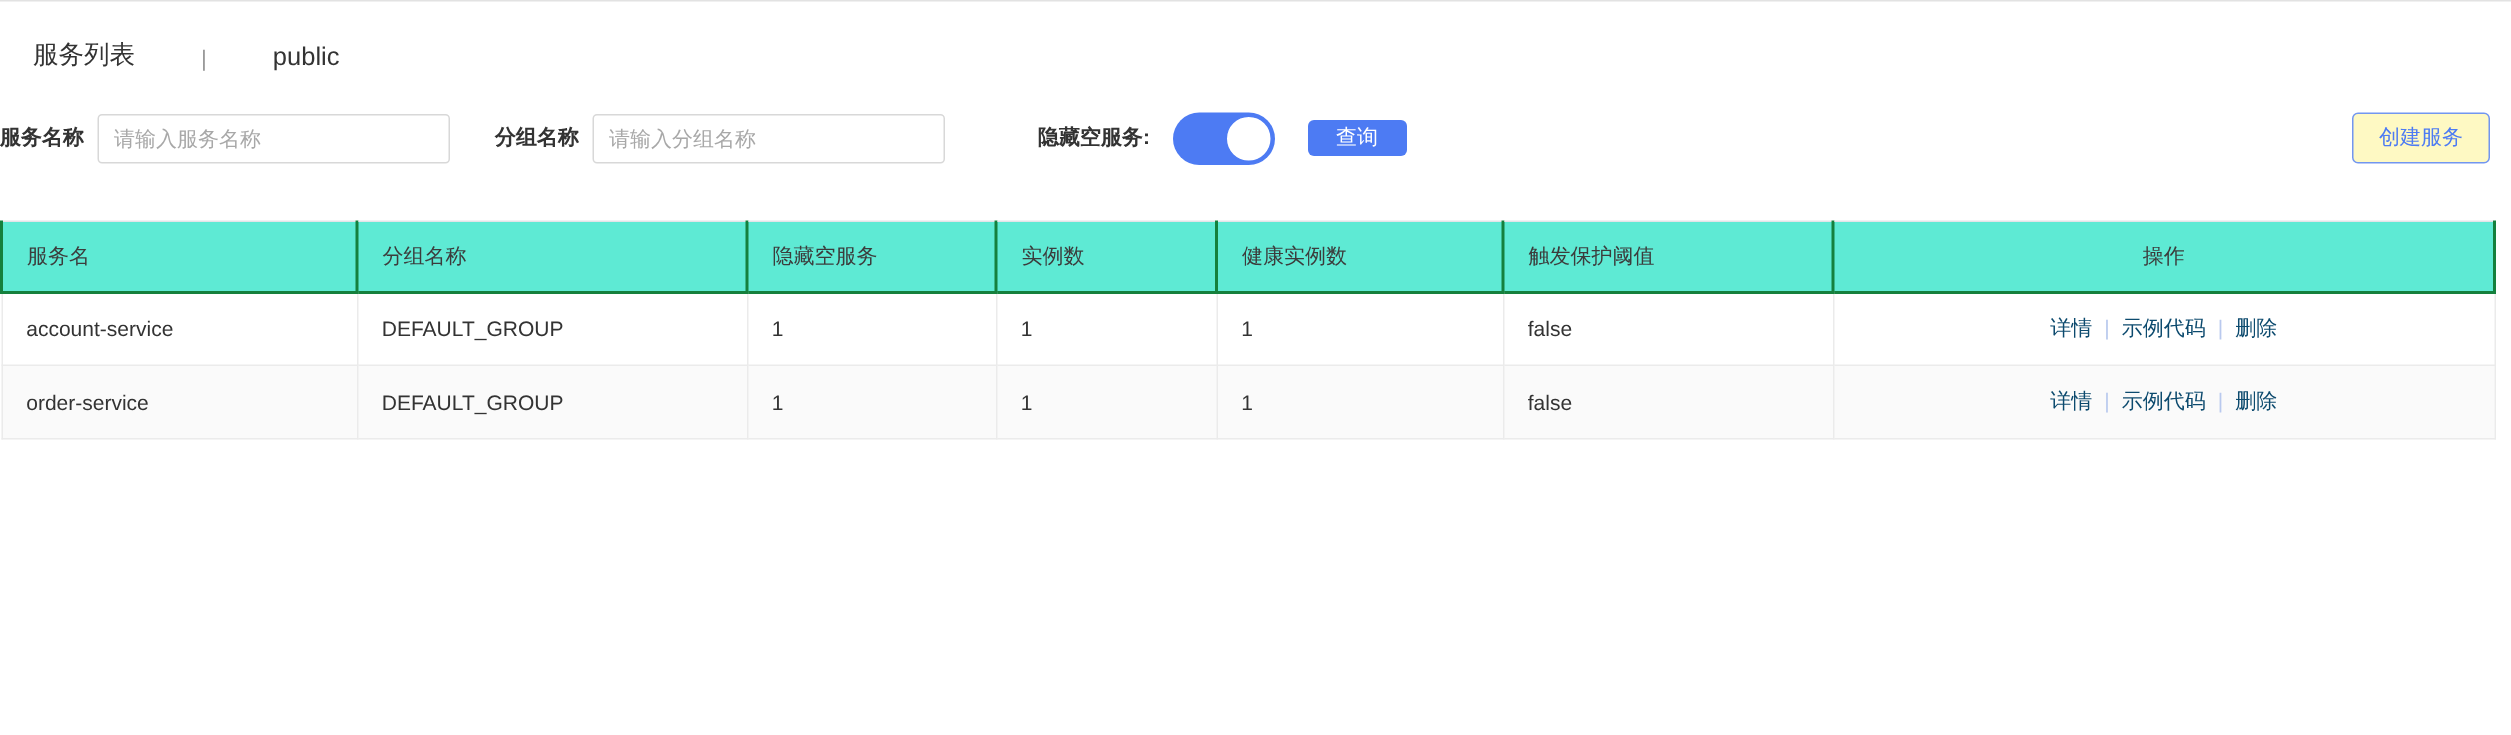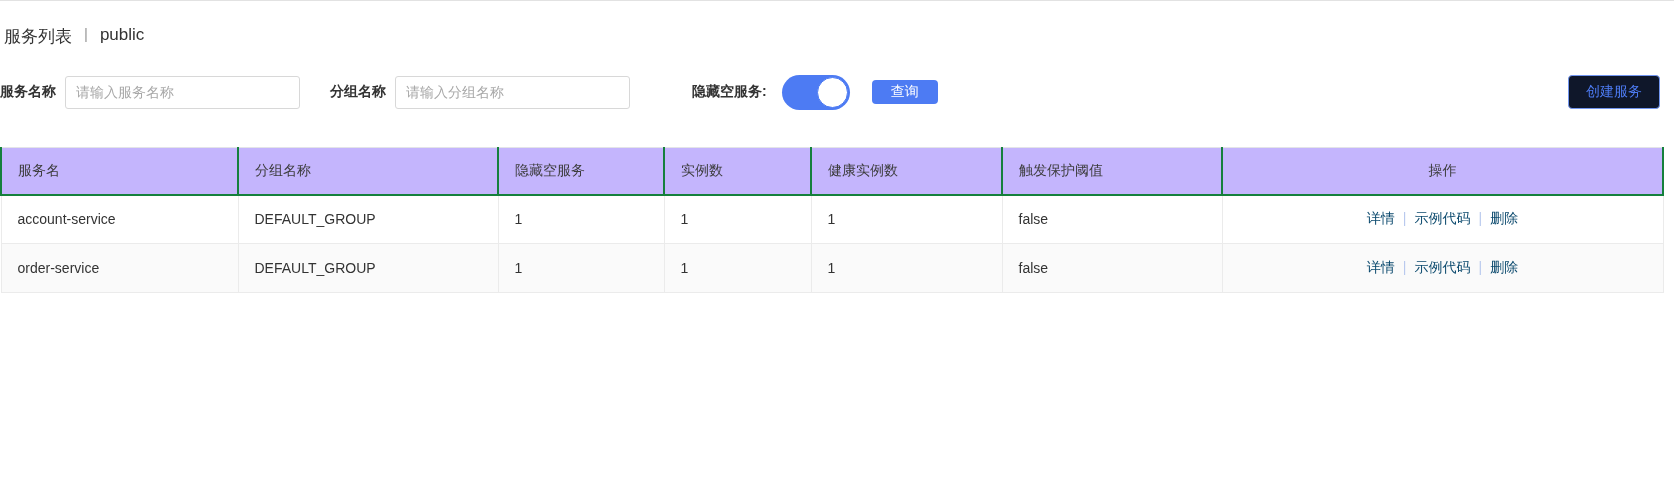--- a/index.html
+++ b/index.html
@@ -9,23 +9,23 @@
     font-family: "Liberation Sans", "DejaVu Sans", sans-serif;
     overflow: hidden;
   }
   .page {
     width: 1674px; height: 490px;
     border-top: 1px solid #e2e2e2;
     background: #fff;
   }
   
   .title-bar {
-    display: flex; align-items: flex-start;
-    margin: 24px 0 0 4px;
-    font-size: 17px; color: #333;
+    display: flex; align-items: flex-end;
+    margin: 24px 0 0 22px;
+    font-size: 17px; color: #333; gap: 32px;
   }
   .title-main { font-weight: 500; color: #333; }
   .title-sep { margin: 0 12px; color: #999; font-size: 15px; }
   .title-ns { color: #333; }
   
   .toolbar {
     display: flex; align-items: center;
     margin-top: 26px;
     height: 36px;
     padding-right: 14px;
@@ -70,38 +70,38 @@
     color: #fff;
     border: none; border-radius: 4px;
     font-size: 14px;
     font-family: "Liberation Sans", "DejaVu Sans", sans-serif;
     cursor: pointer;
   }
   .toolbar-spacer { flex: 1; }
   .btn-outline {
     height: 34px;
     padding: 0 17px;
-    background: #0f172a;
+    background: #fef9c3;
     color: #4d7bf3;
     border: 1px solid #7296f0;
     border-radius: 4px;
     font-size: 14px;
     font-family: "Liberation Sans", "DejaVu Sans", sans-serif;
     cursor: pointer;
   }
   
   .service-table {
     margin-top: 37px;
     width: 1664px;
     border-collapse: collapse;
     table-layout: fixed;
     font-size: 14px;
   }
   .service-table th {
-    background: #c4b5fd;
+    background: #5eead4;
     height: 47px;
     font-weight: normal;
     color: #3c3c3c;
     text-align: left;
     padding: 0 0 0 16px;
     border: 2px solid #15803d;
     border-top: 1px solid #e3e4e8;
   }
   .service-table th.center { text-align: center; padding: 0; }
   .service-table td {

